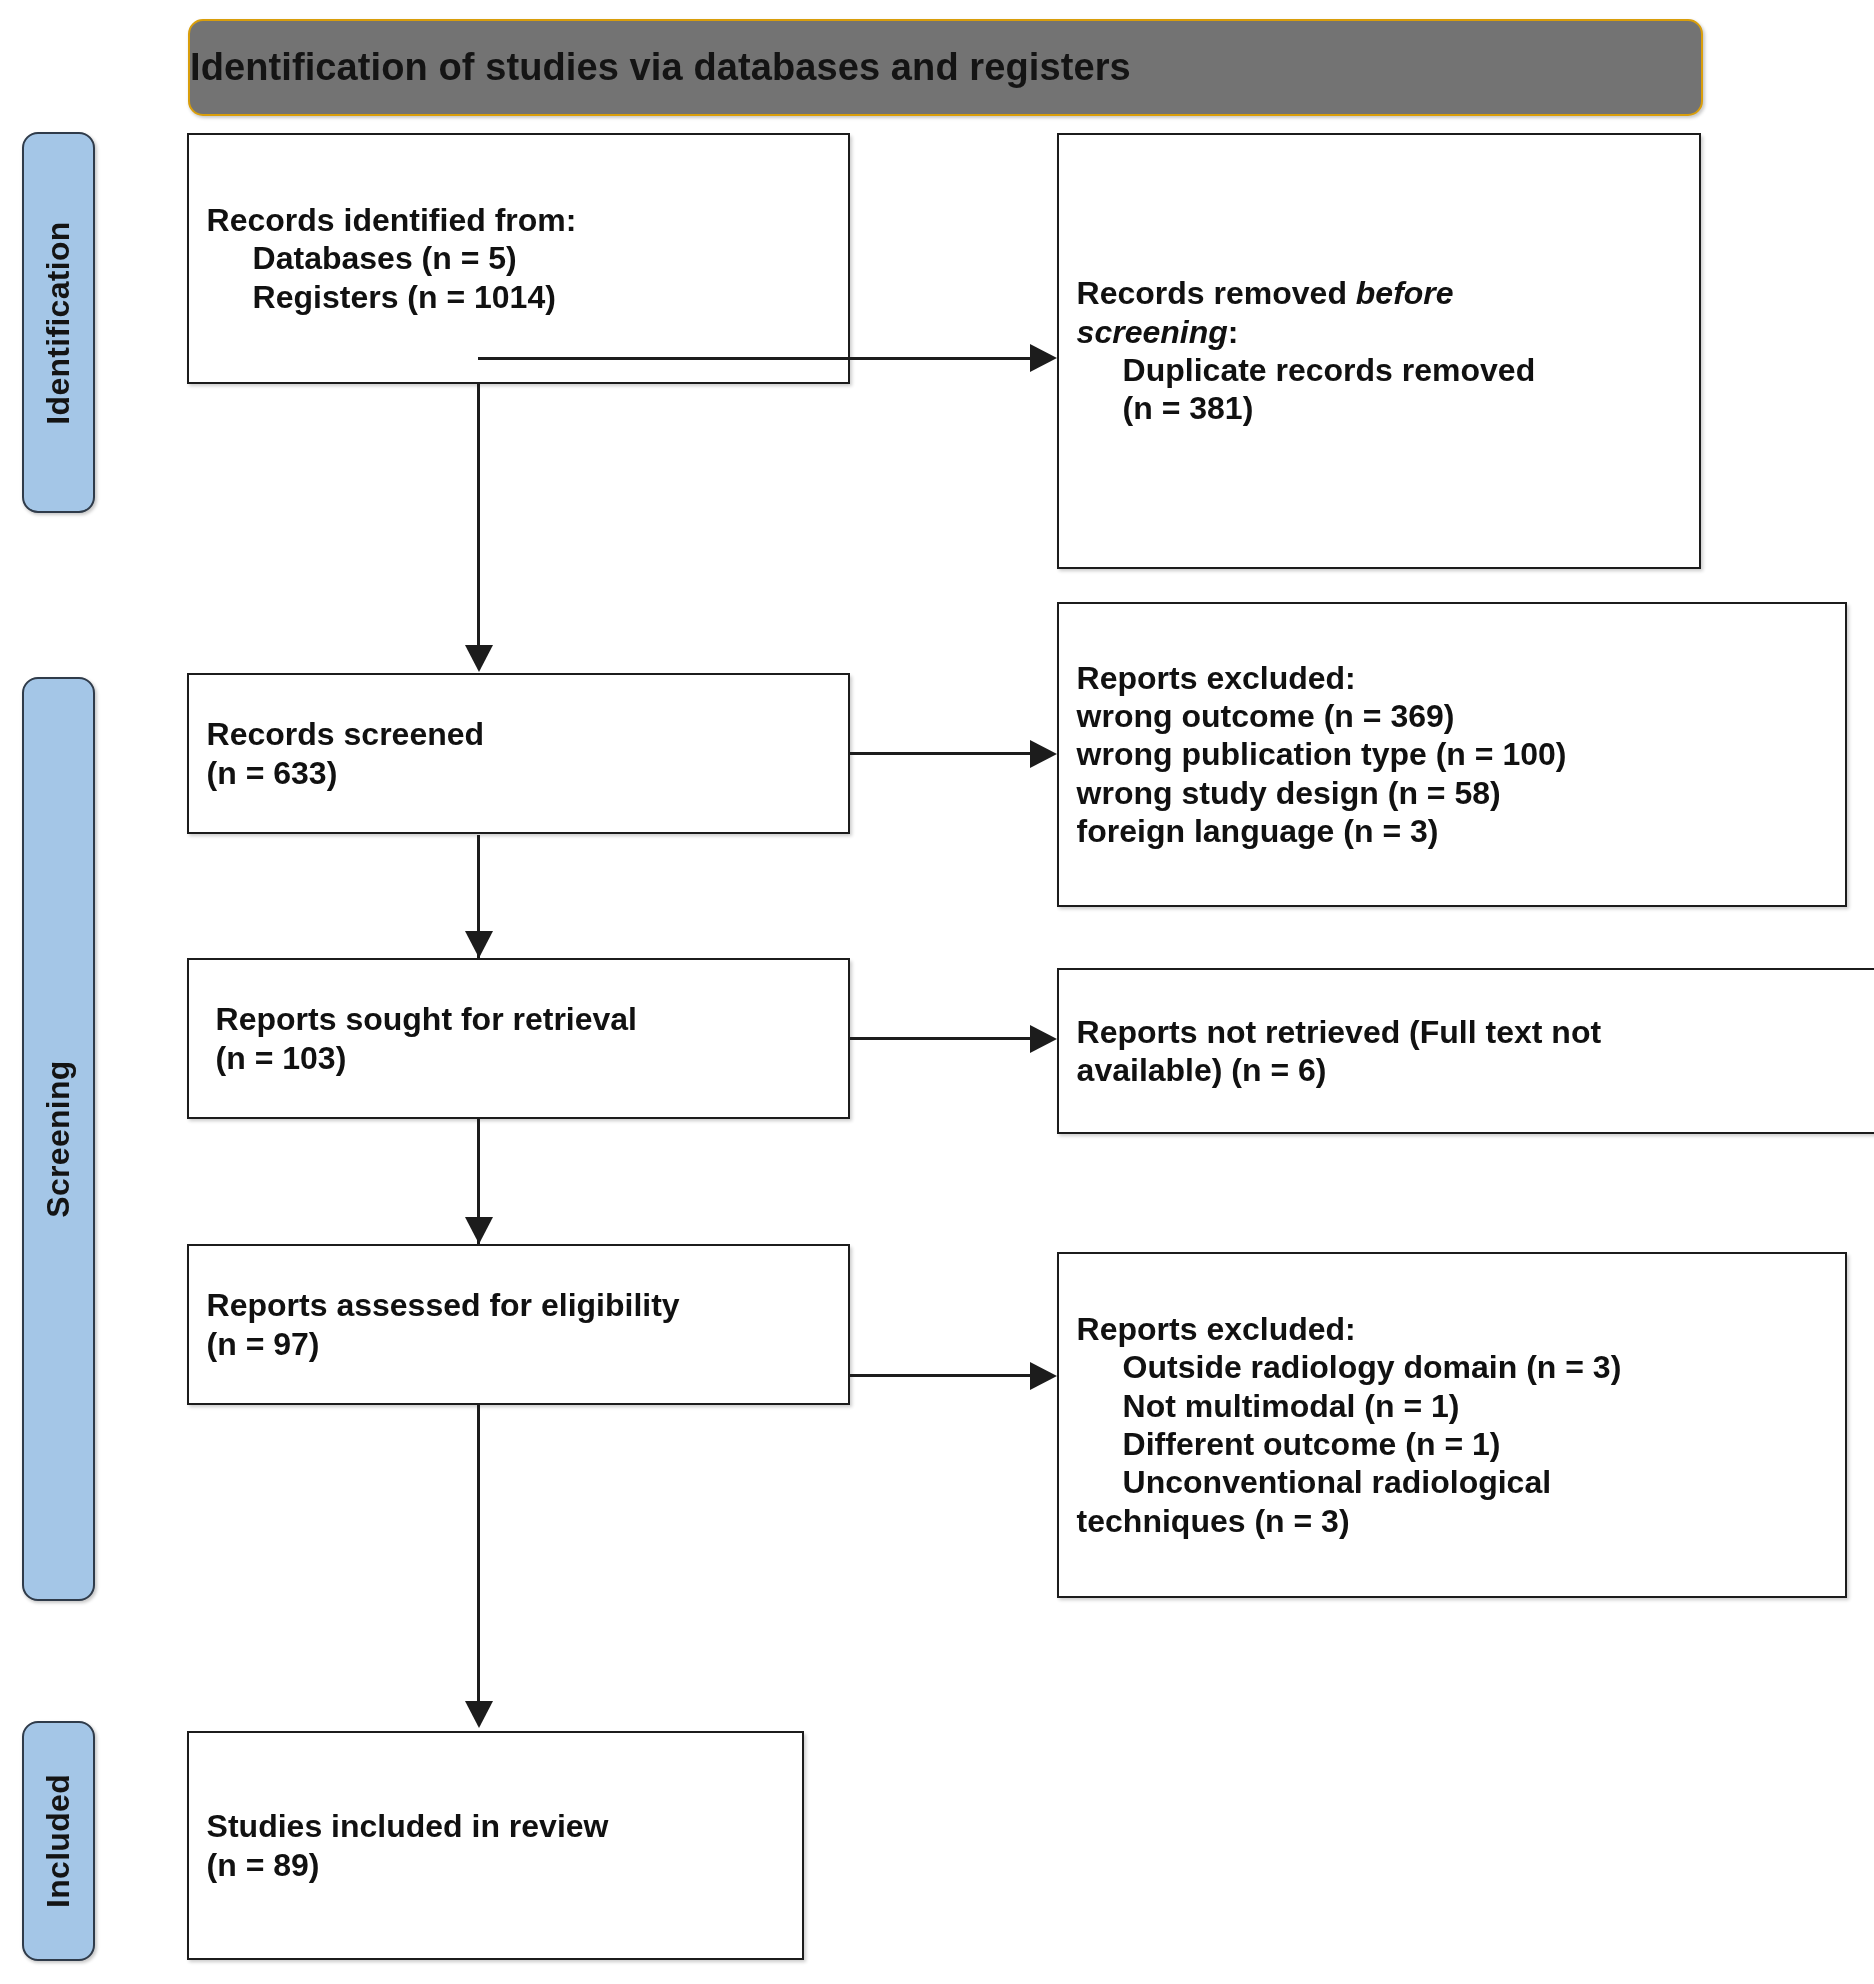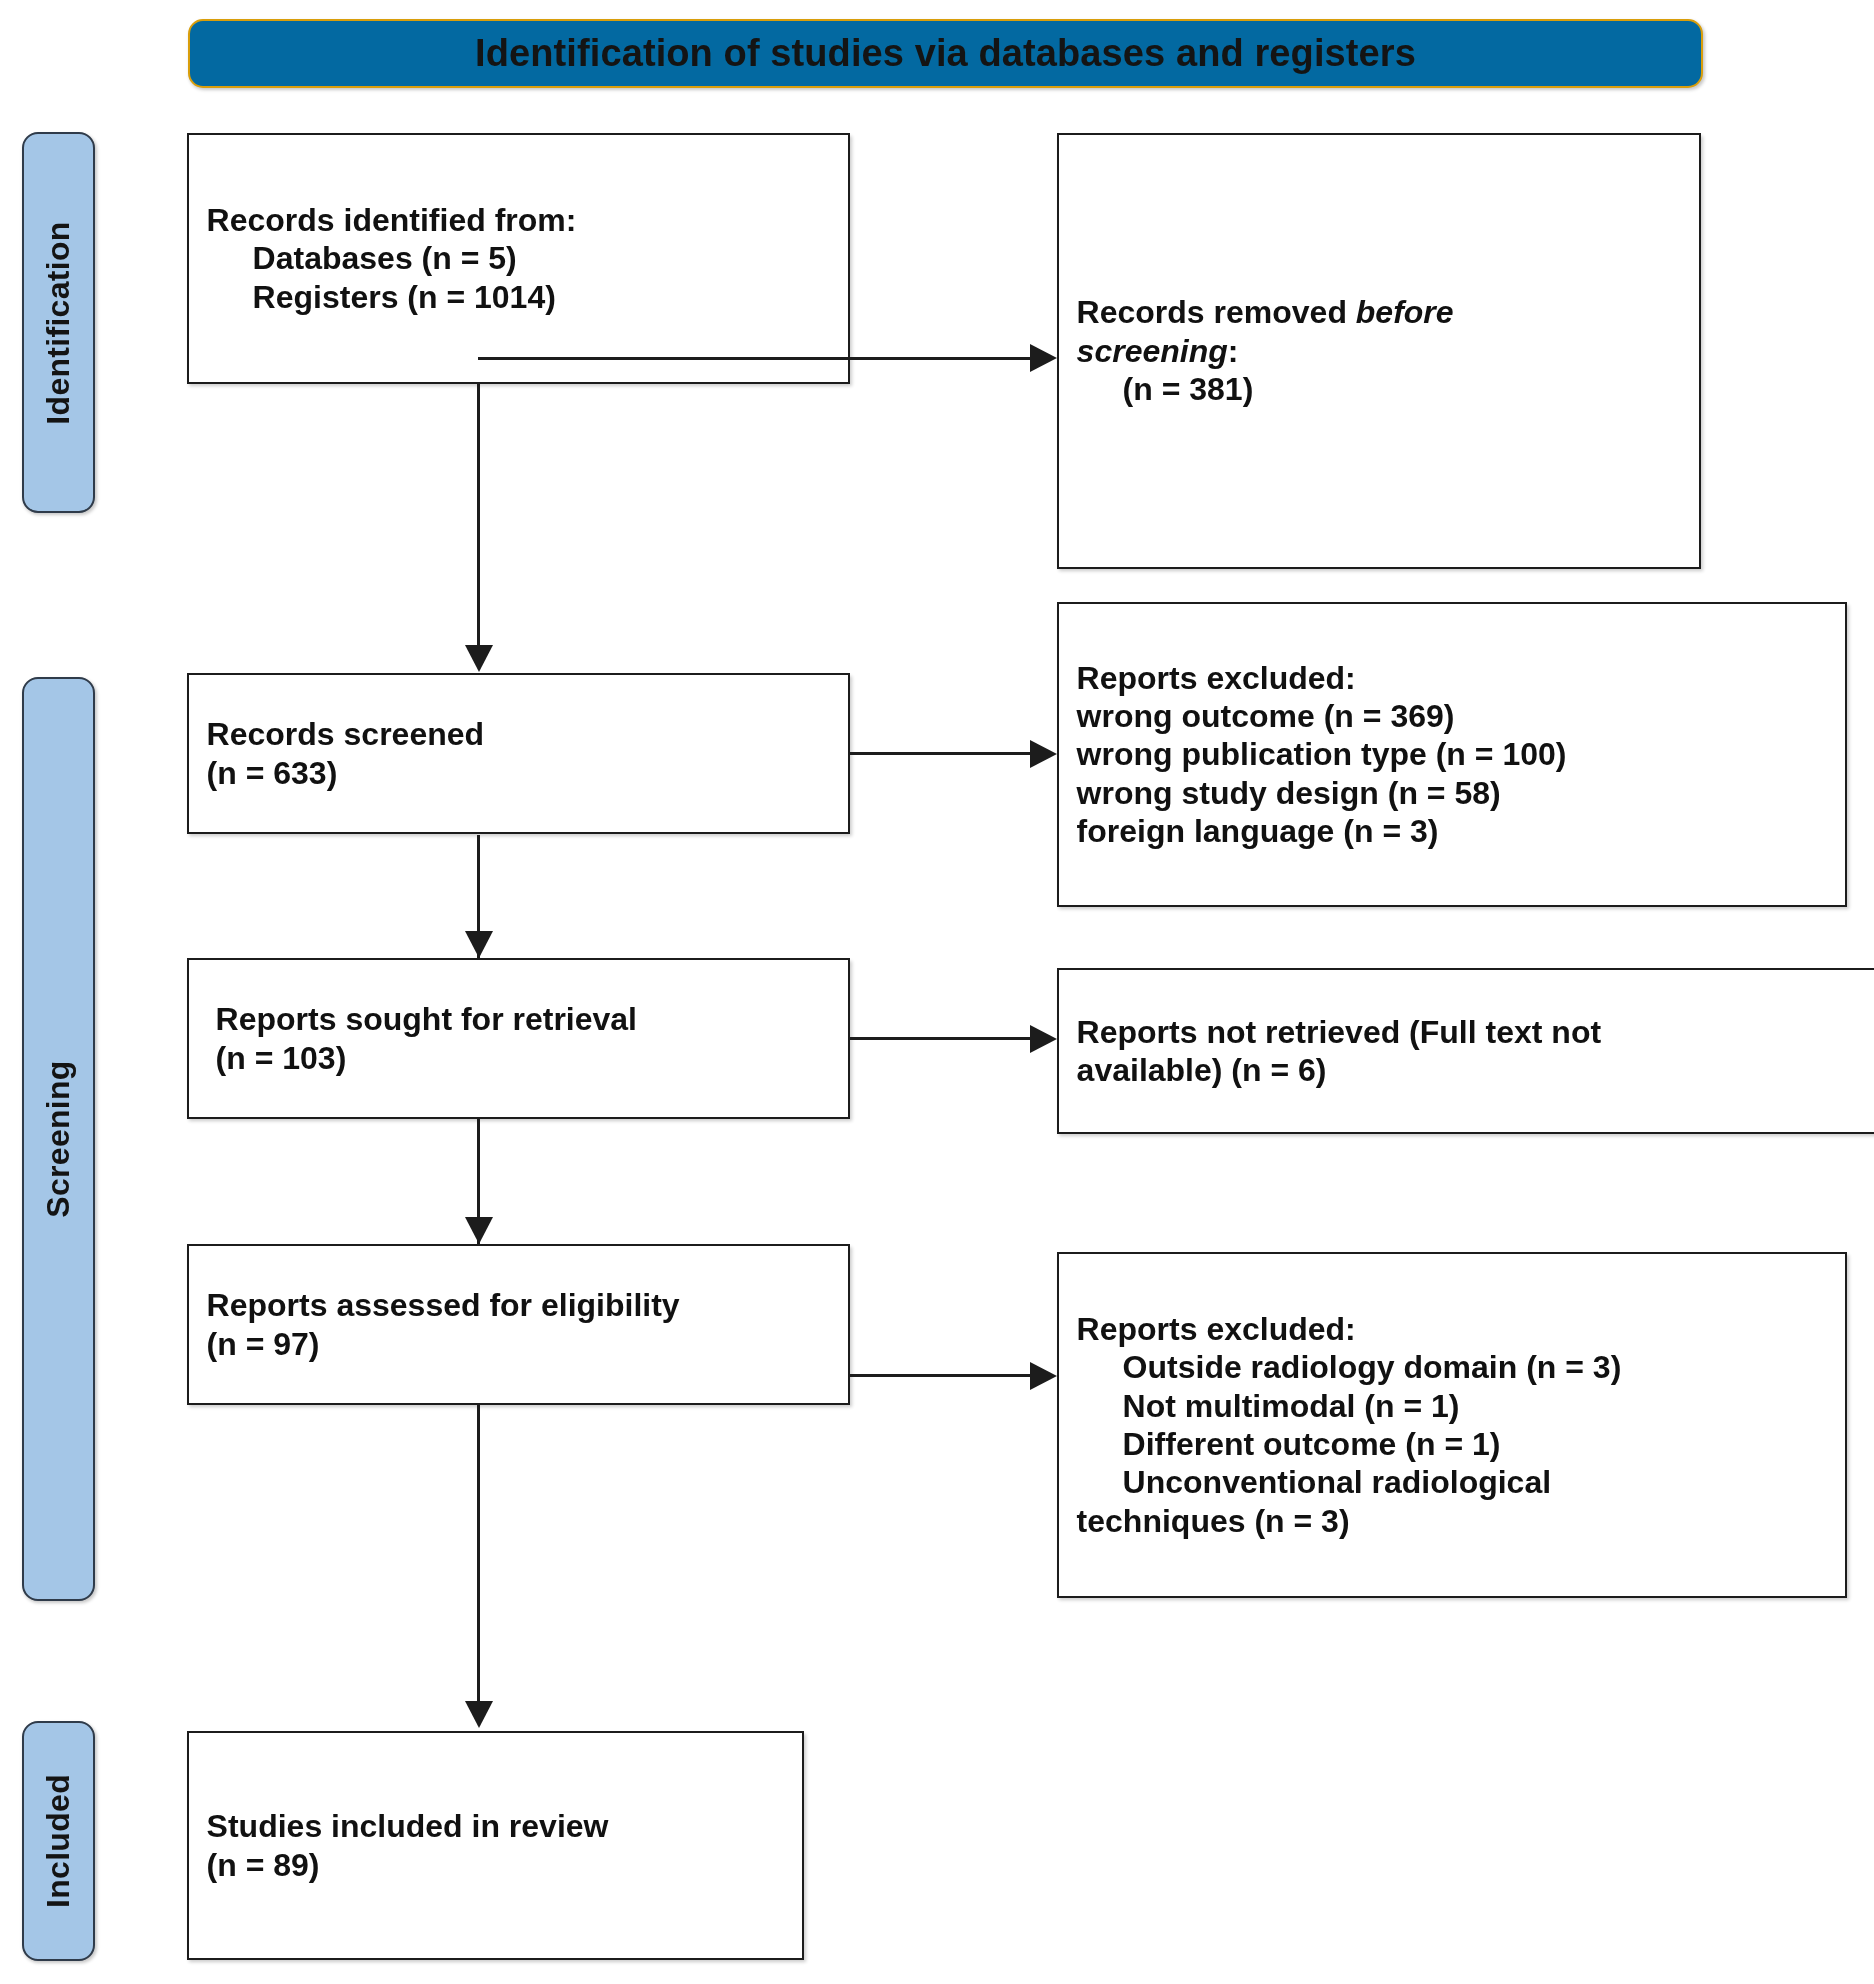--- a/index.html
+++ b/index.html
@@ -19,28 +19,27 @@
     background: #ffffff;
     overflow: hidden;
   }
 
   
   .header-banner {
     position: absolute;
     left: 188px;
     top: 19px;
     width: 1515px;
-    height: 69px;
-    background: #0369a1;
+    height: 97px;
+    background: #737373;
     border: 2px solid #D99E0B;
     border-radius: 15px;
     box-sizing: border-box;
     display: flex;
     align-items: center;
-    justify-content: center;
     box-shadow: 1.4px 2px 3.4px rgba(0,0,0,0.22);
   }
   .header-banner .title {
     font-size: 38px;
     font-weight: bold;
     color: #141414;
     letter-spacing: 0.1px;
     text-align: center;
     line-height: 1.1;
   }
@@ -183,20 +182,21 @@
     <div class="ftext">
       <span class="ln">Studies included in review</span>
       <span class="ln">(n = 89)</span>
     </div>
   </div>
 
   <div class="fbox" id="box-removed">
     <div class="ftext">
       <span class="ln"><span>Records removed </span><em>before</em></span>
       <span class="ln"><em>screening</em><span>:</span></span>
+      <span class="ln indent">Duplicate records removed</span>
       <span class="ln indent">(n = 381)</span>
     </div>
   </div>
 
   <div class="fbox" id="box-excluded-1">
     <div class="ftext">
       <span class="ln">Reports excluded:</span>
       <span class="ln">wrong outcome (n = 369)</span>
       <span class="ln">wrong publication type (n = 100)</span>
       <span class="ln">wrong study design (n = 58)</span>

